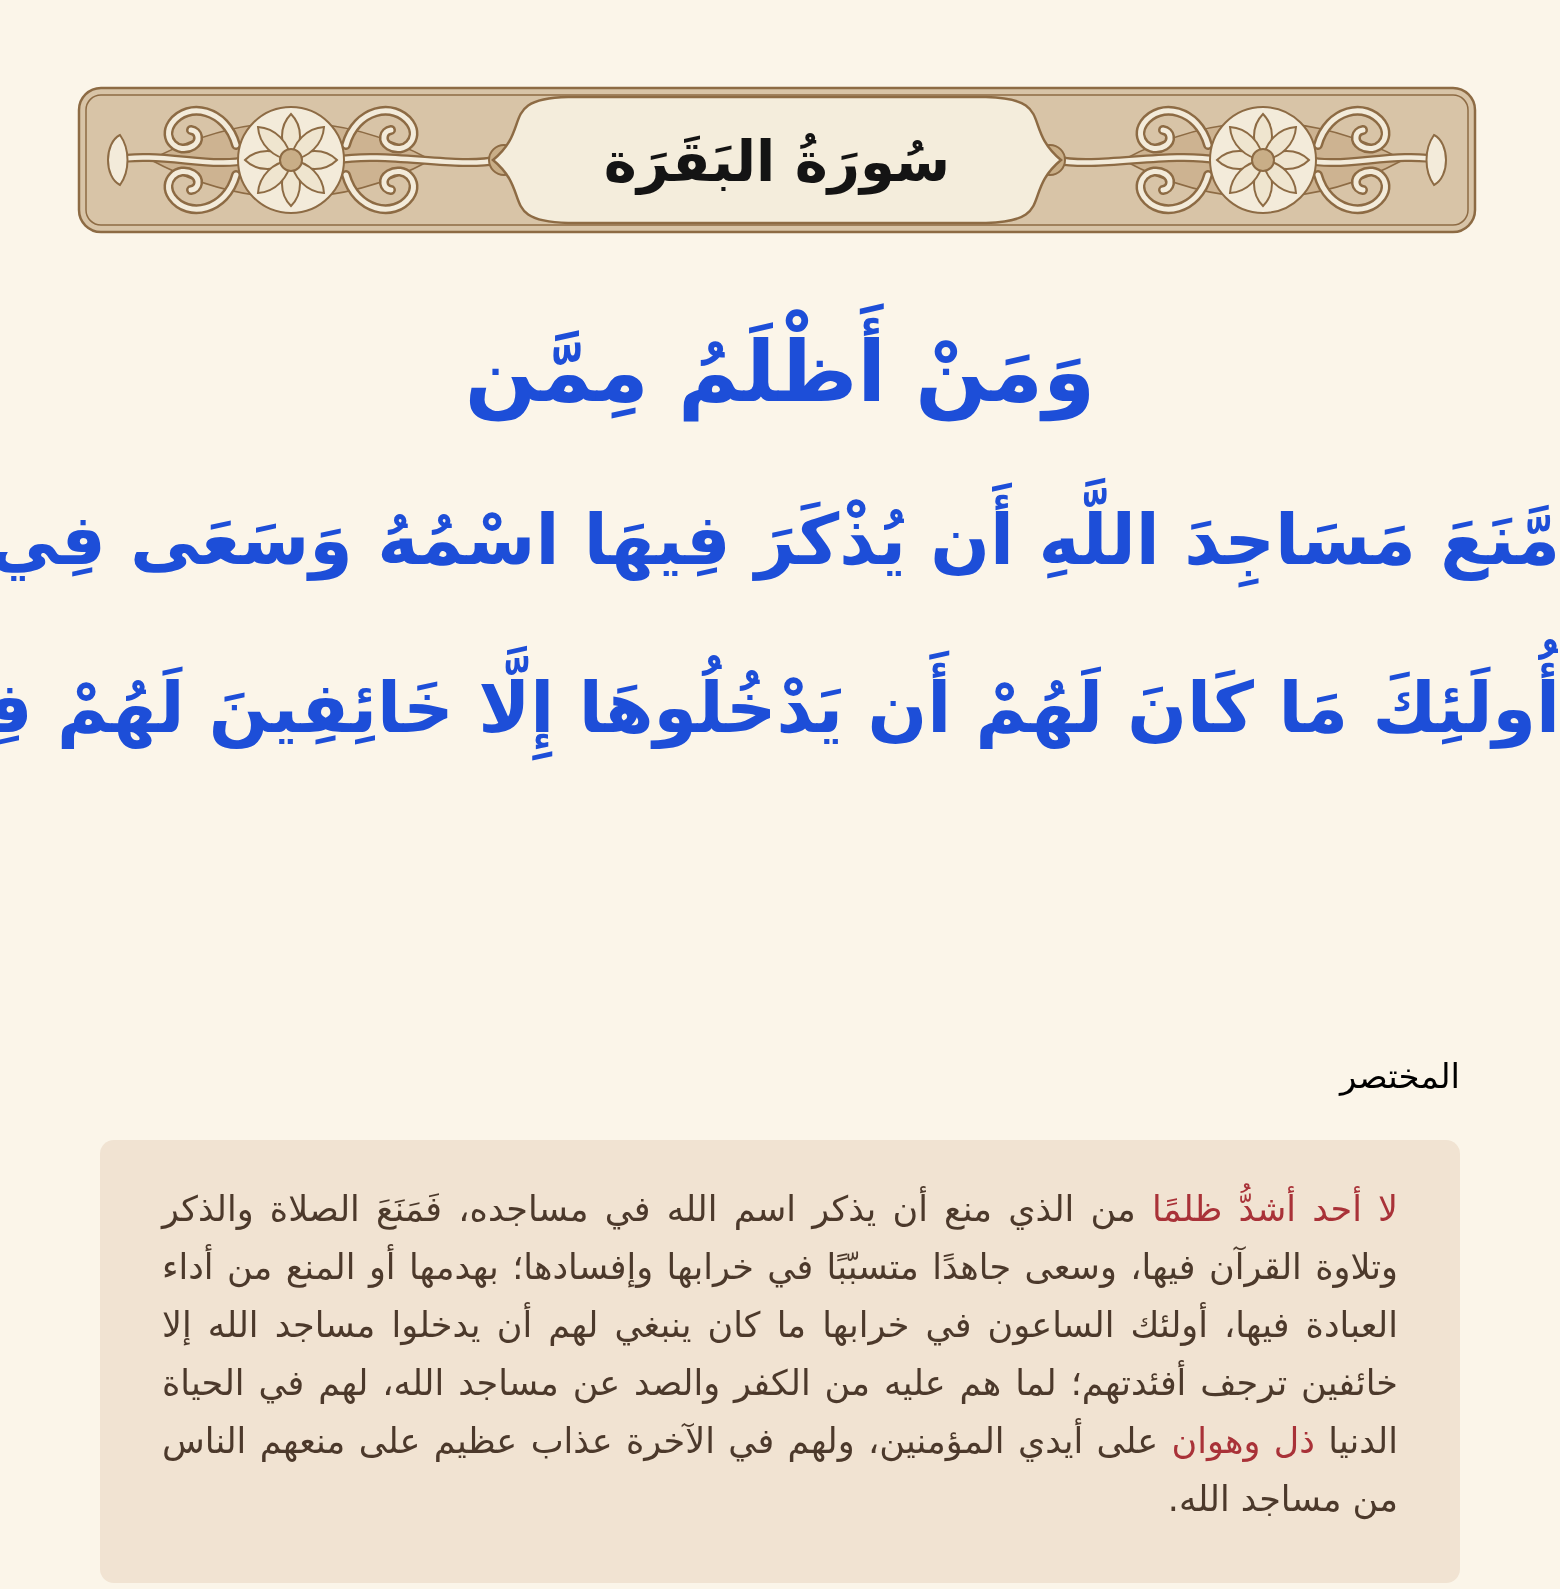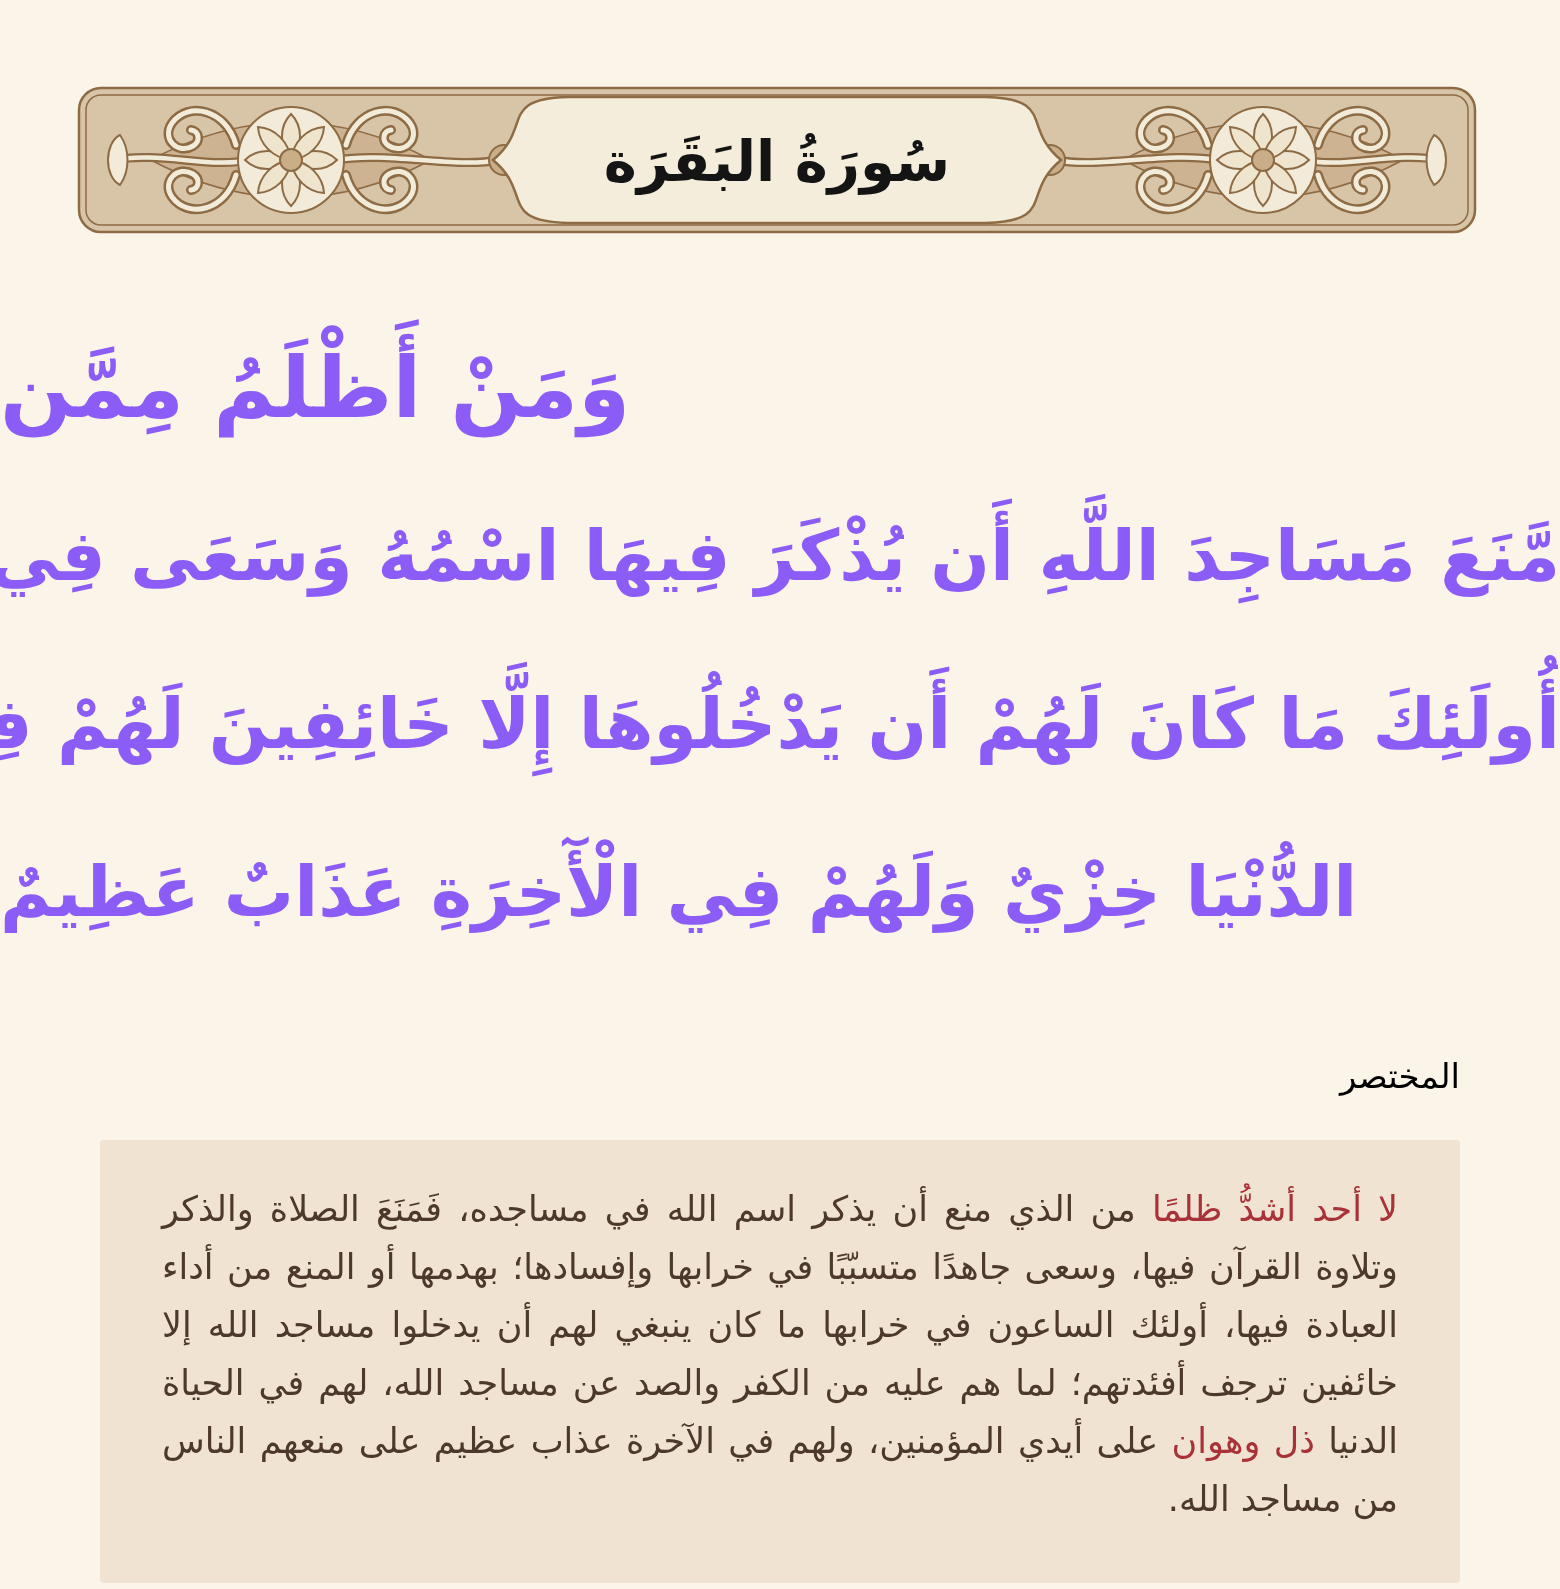--- a/index.html
+++ b/index.html
@@ -26,25 +26,25 @@
   }
   .banner-wrap svg { display: block; width: 100%; height: 100%; }
   .banner-title-text {
     font-family: "DejaVu Sans", sans-serif;
     font-weight: bold;
   }
 
   
   .verse-block {
     position: absolute;
-    top: 304px;
+    top: 288px;
     left: 0;
     width: 1560px;
-    text-align: left;
-    color: #8b5cf6;
+    text-align: center;
+    color: #1d4ed8;
   }
   .verse-line {
     white-space: nowrap;
     direction: rtl;
     line-height: 168px;
     font-weight: bold;
     letter-spacing: 0;
   }
   .verse-line-1 { font-size: 84px; }
   .verse-line-2, .verse-line-3, .verse-line-4 { font-size: 70px; }
@@ -70,21 +70,21 @@
 
   
   .tafsir-box {
     position: absolute;
     top: 1140px;
     right: 100px;
     width: 1360px;
     height: 443px;
     box-sizing: border-box;
     background: #F1E3D2;
-    border-radius: 4px;
+    border-radius: 14px;
     padding: 40px 62px 40px 62px;
   }
   .tafsir-text {
     font-size: 35px;
     line-height: 1.66;
     color: #4C392B;
     text-align: justify;
     text-align-last: right;
     direction: rtl;
   }
@@ -143,20 +143,20 @@
 
     <path d="M 492 12 L 910 12 C 980 14, 945 42, 985 75 C 945 108, 980 136, 910 138 L 492 138 C 422 136, 457 108, 417 75 C 457 42, 422 14, 492 12 Z" fill="#F4EDDC" stroke="#8D6B44" stroke-width="2.5"></path>
     <text class="banner-title-text" x="701" y="96" text-anchor="middle" font-size="56" fill="#141414">سُورَةُ البَقَرَة</text>
   </svg>
 </div>
 
 <div class="verse-block">
   <div class="verse-line verse-line-1">وَمَنْ أَظْلَمُ مِمَّن</div>
   <div class="verse-line verse-line-2">مَّنَعَ مَسَاجِدَ اللَّهِ أَن يُذْكَرَ فِيهَا اسْمُهُ وَسَعَى فِي خَرَابِهَا</div>
   <div class="verse-line verse-line-3">أُولَئِكَ مَا كَانَ لَهُمْ أَن يَدْخُلُوهَا إِلَّا خَائِفِينَ لَهُمْ فِي</div>
-  <div class="verse-line verse-line-4"><span>الدُّنْيَا خِزْيٌ وَلَهُمْ فِي الْأٓخِرَةِ عَذَابٌ عَظِيمٌ</span></div>
+  <div class="verse-line verse-line-4"></div>
 </div>
 
 <div class="tafsir-label">المختصر</div>
 
 <div class="tafsir-box">
   <div class="tafsir-text" id="tafsir-text"><span class="hl">لا أحد أشدُّ ظلمًا</span><span> من الذي منع أن يذكر اسم الله في مساجده، فَمَنَعَ الصلاة والذكر وتلاوة القرآن فيها، وسعى جاهدًا متسبّبًا في خرابها وإفسادها؛ بهدمها أو المنع من أداء العبادة فيها، أولئك الساعون في خرابها ما كان ينبغي لهم أن يدخلوا مساجد الله إلا خائفين ترجف أفئدتهم؛ لما هم عليه من الكفر والصد عن مساجد الله، لهم في الحياة الدنيا </span><span class="hl">ذل وهوان</span><span> على أيدي المؤمنين، ولهم في الآخرة عذاب عظيم على منعهم الناس من مساجد الله.</span></div>
 </div>
 
 </body></html>

